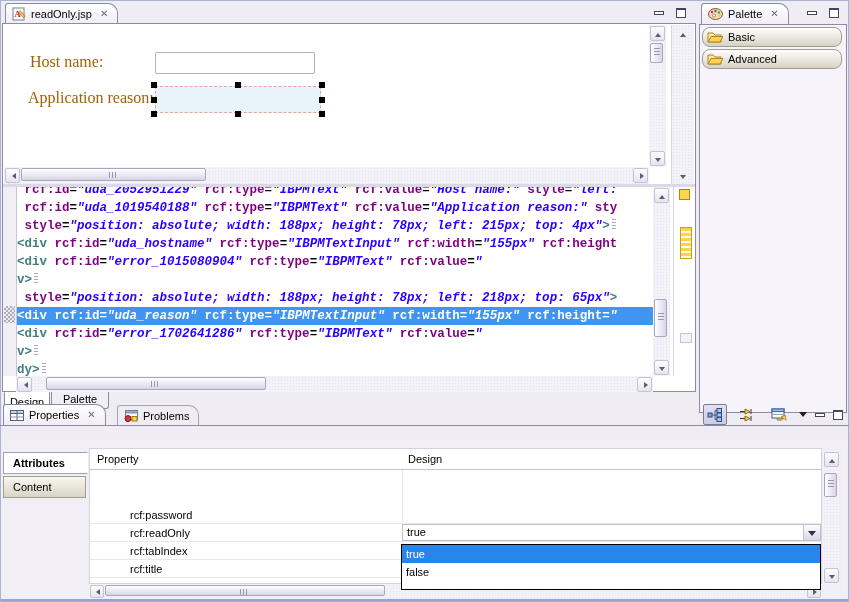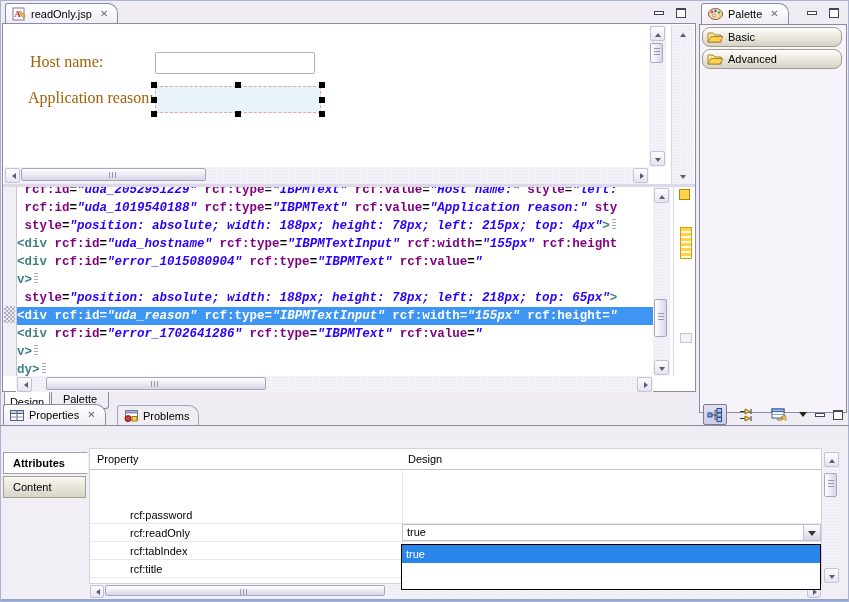--- a/index.html
+++ b/index.html
@@ -377,16 +377,17 @@
           <i class="lf"></i>
         </span>
       <span class="sb-thumb-h" style="left:16px;width:280px;height:11px"></span>
       <span class="sb-btn" style="right:1px;top:1px;width:14px;height:13px">
           <i class="rt"></i>
         </span>
     </div>
 
     <div class="dropdown">
       <div class="opt selected">true</div>
+      <div class="opt">false</div>
     </div>
   </div>
 
 </div>
 
 </body></html>

